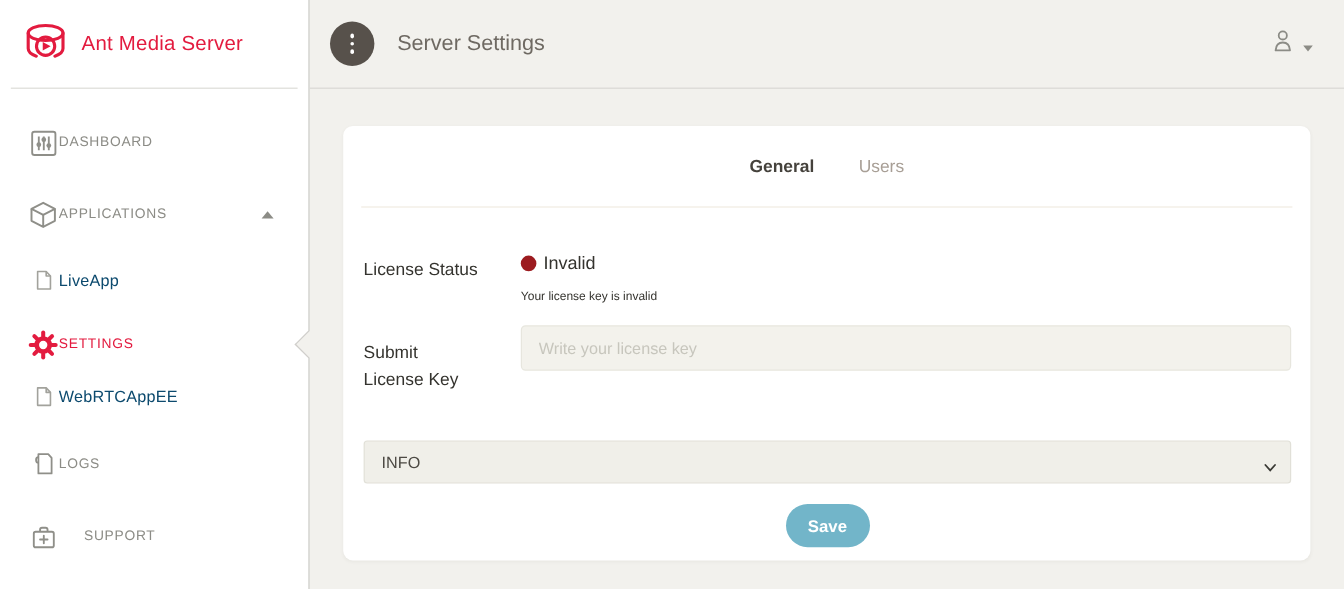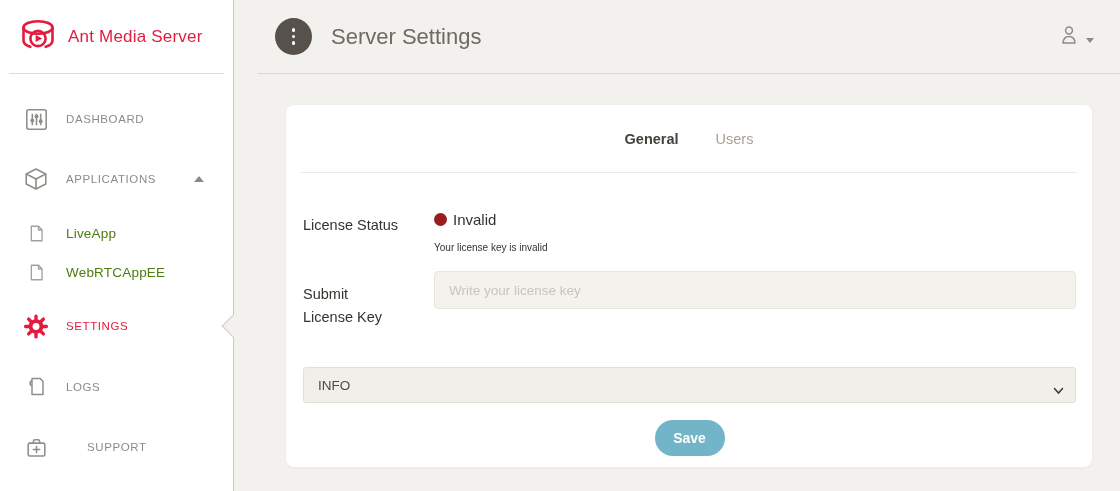--- a/index.html
+++ b/index.html
@@ -5,46 +5,46 @@
   * { box-sizing: border-box; margin: 0; padding: 0; }
   html, body { width: 1120px; height: 491px; overflow: hidden; }
   body {
     font-family: "Liberation Sans", sans-serif;
     background: #f2f1ed;
     position: relative;
   }
 
   
   .sidebar {
-    position: absolute; left: 0; top: 0; width: 234px; height: 491px;
+    position: absolute; left: 0; top: 0; width: 258px; height: 491px;
     background: #ffffff; border-right: 1px solid #c9c8c4; z-index: 1;
   }
   .brand {
     height: 73px; display: flex; align-items: center; padding-left: 16px;
     cursor: pointer;
   }
   .brand-icon { width: 44px; height: 40px; display: flex; align-items: center; }
   .brand-name {
     color: #e31b3f; font-size: 17px; font-weight: 500; margin-left: 8px;
     letter-spacing: 0.2px; white-space: nowrap;
   }
   .brand-divider { border-bottom: 1px solid #dddcd8; margin: 0 9px; }
 
   .nav { padding-top: 2px; }
   .nav-item {
     display: flex; align-items: center; height: 44px; padding-left: 23px;
     cursor: pointer; position: relative;
   }
   .nav-icon { width: 26px; height: 26px; display: flex; align-items: center; justify-content: center; }
   .nav-label {
-    margin-left: 17px; font-size: 11.5px; letter-spacing: 0.6px;
+    font-size: 11.5px; letter-spacing: 0.6px;
     color: #8c8c86; white-space: nowrap;
   }
   .nav-item.child { height: 36px; }
-  .nav-item.child .nav-label { font-size: 13.5px; letter-spacing: 0.2px; color: #4d7c0f; }
+  .nav-item.child .nav-label { font-size: 13.5px; letter-spacing: 0.2px; color: #0c4a6e; }
   .nav-item.active .nav-label { color: #e31b3f; }
   .item-dashboard { margin-top: 21px; }
   .item-applications { margin-top: 16px; }
   .item-liveapp { margin-top: 14px; }
   .item-webrtcappee { margin-top: 3px; }
   .item-settings { margin-top: 14px; }
   .item-logs { margin-top: 17px; }
   .item-support { margin-top: 16px; gap: 21px; }
   .expand-caret {
     position: absolute; right: 29px; top: 50%; margin-top: -3px;
@@ -65,21 +65,21 @@
     height: 74px; display: flex; align-items: center;
     border-bottom: 1px solid #d9d8d4; background: #f2f1ed;
   }
   .menu-btn {
     width: 37px; height: 37px; border-radius: 50%; background: #57514b;
     border: none; margin-left: 17px; cursor: pointer;
     display: flex; align-items: center; justify-content: center;
   }
   .kebab { display: flex; flex-direction: column; gap: 3px; }
   .kebab i { width: 3.5px; height: 3.5px; border-radius: 50%; background: #ffffff; }
-  .page-title { font-size: 22px; font-weight: 500; color: #6e6962; margin-left: 19px; }
+  .page-title { font-size: 18px; font-weight: 500; color: #6e6962; margin-left: 19px; }
   .user-menu {
     margin-left: auto; margin-right: 26px; display: flex; align-items: center;
     cursor: pointer;
   }
   .caret-down {
     width: 0; height: 0; margin-left: 5px; margin-top: 8px;
     border-left: 4.5px solid transparent; border-right: 4.5px solid transparent;
     border-top: 5px solid #8c8c86;
   }
 
@@ -177,48 +177,48 @@
     <div class="nav-item child item-liveapp">
       <span class="nav-icon">
         <svg width="19" height="19" viewBox="0 0 24 24" fill="none" stroke="#a2a29c" stroke-width="1.7" stroke-linejoin="round">
           <path d="M5.5 2.8 h9 l4.5 4.8 v13.6 h-13.5 z"></path>
           <path d="M14.5 2.8 v4.8 h4.5"></path>
         </svg>
       </span>
       <span class="nav-label">LiveApp</span>
     </div>
 
-    <div class="nav-item child item-webrtcappee">
-      <span class="nav-icon">
-        <svg width="19" height="19" viewBox="0 0 24 24" fill="none" stroke="#a2a29c" stroke-width="1.7" stroke-linejoin="round">
-          <path d="M5.5 2.8 h9 l4.5 4.8 v13.6 h-13.5 z"></path>
-          <path d="M14.5 2.8 v4.8 h4.5"></path>
-        </svg>
-      </span>
-      <span class="nav-label">WebRTCAppEE</span>
-    </div>
-
     <div class="nav-item active item-settings">
       <span class="nav-icon">
         <svg width="27" height="27" viewBox="0 0 24 24" fill="none">
           <circle cx="12" cy="12" r="5" stroke="#e31b3f" stroke-width="3.6"></circle>
           <g stroke="#e31b3f" stroke-width="3.1" stroke-linecap="round">
             <path d="M18.5 12 H21.6"></path>
               <path d="M12 18.5 V21.6"></path>
             <path d="M5.5 12 H2.4"></path>
               <path d="M12 5.5 V2.4"></path>
             <path d="M16.6 16.6 L18.8 18.8"></path>
               <path d="M7.4 16.6 L5.2 18.8"></path>
             <path d="M16.6 7.4 L18.8 5.2"></path>
               <path d="M7.4 7.4 L5.2 5.2"></path>
           </g>
         </svg>
       </span>
       <span class="nav-label">SETTINGS</span>
       <span class="active-pointer"></span>
+    </div>
+
+    <div class="nav-item child item-webrtcappee">
+      <span class="nav-icon">
+        <svg width="19" height="19" viewBox="0 0 24 24" fill="none" stroke="#a2a29c" stroke-width="1.7" stroke-linejoin="round">
+          <path d="M5.5 2.8 h9 l4.5 4.8 v13.6 h-13.5 z"></path>
+          <path d="M14.5 2.8 v4.8 h4.5"></path>
+        </svg>
+      </span>
+      <span class="nav-label">WebRTCAppEE</span>
     </div>
 
     <div class="nav-item item-logs">
       <span class="nav-icon">
         <svg width="24" height="24" viewBox="0 0 24 24" fill="none" stroke="#8f8f89" stroke-width="1.5" stroke-linejoin="round">
           <path d="M8 3.5 h8.2 l2.8 3 v13 h-11 z"></path>
           <path d="M8 6 c-2.6 0 -2.6 4.6 0 4.6"></path>
         </svg>
       </span>
       <span class="nav-label">LOGS</span>

